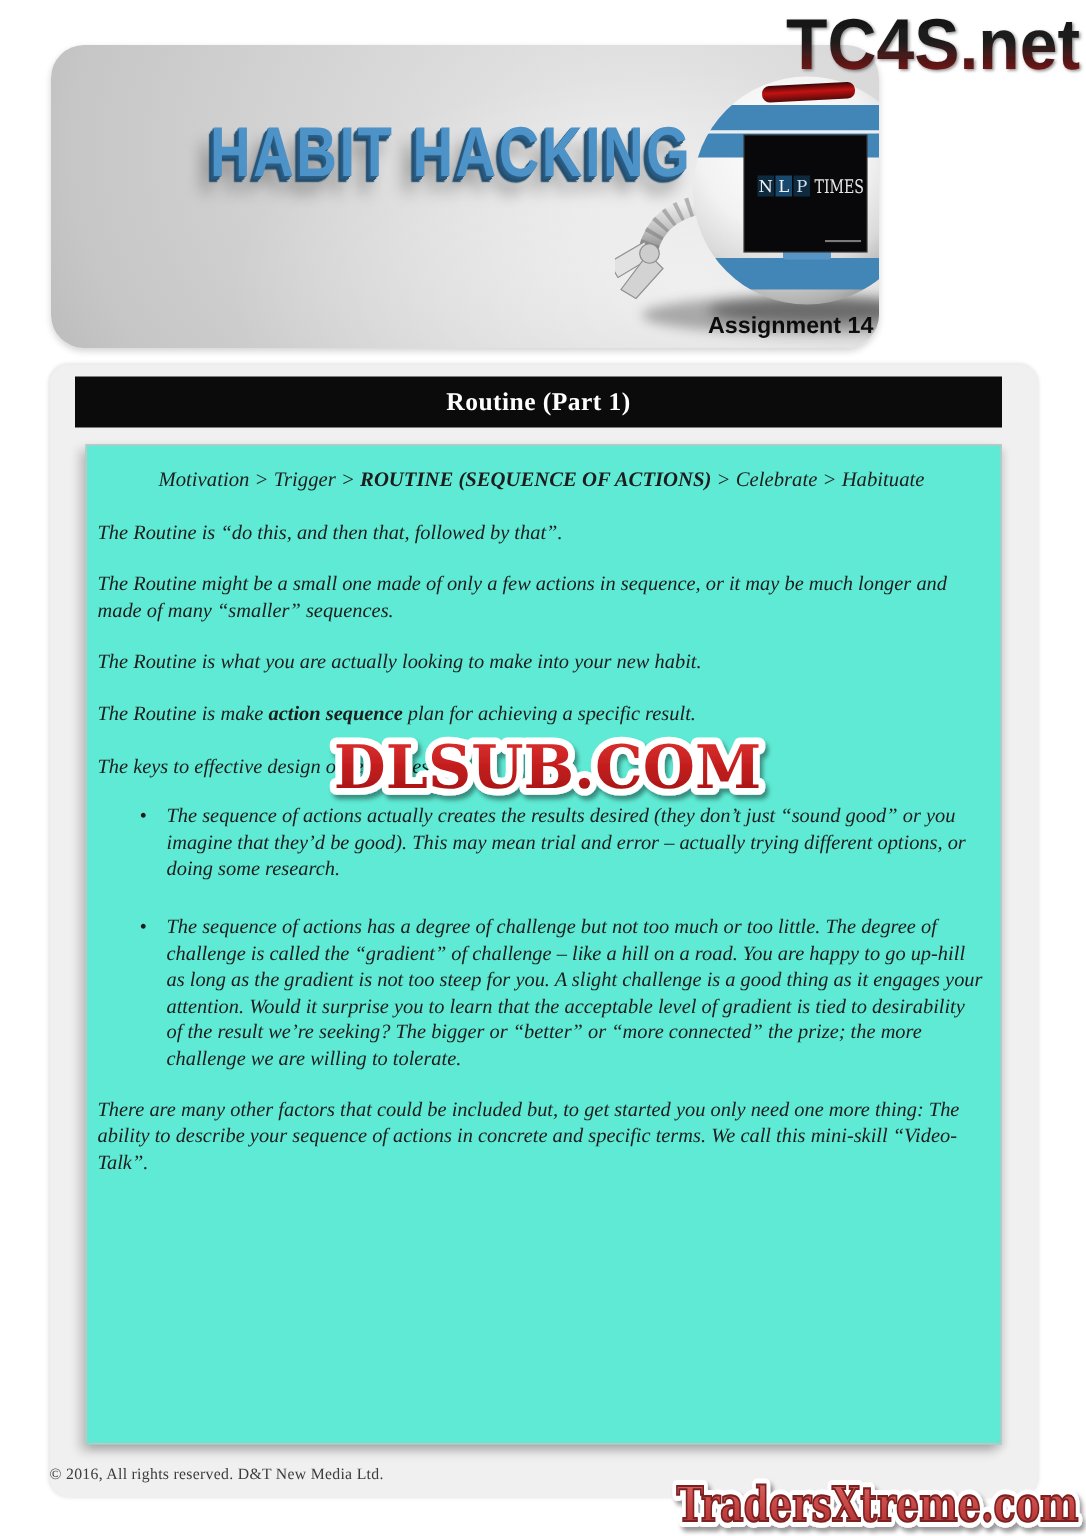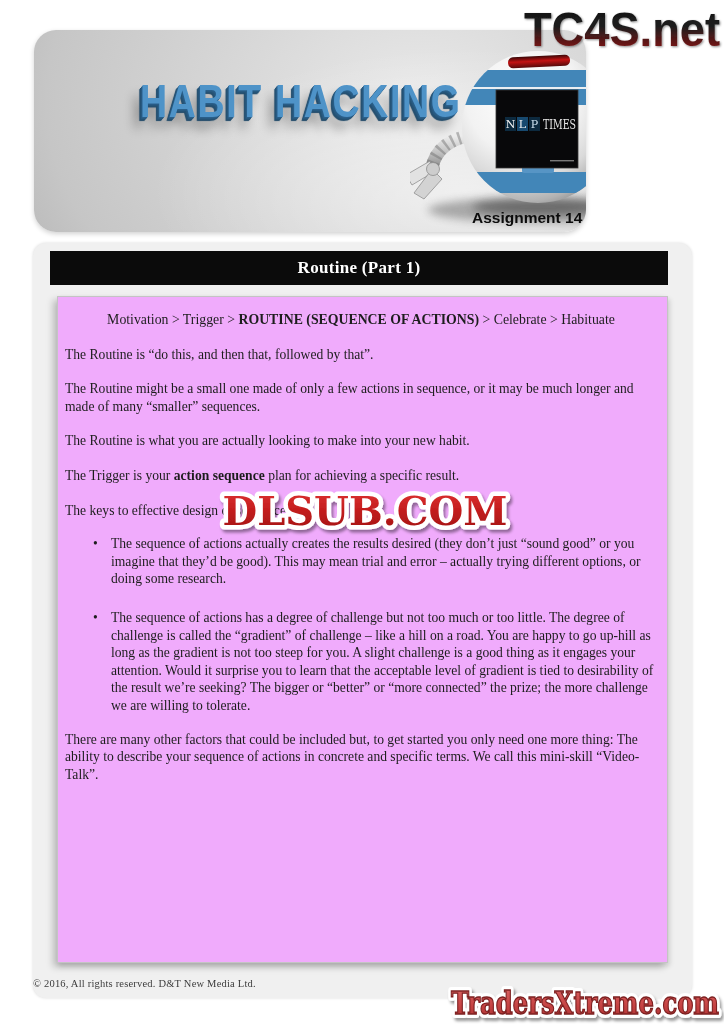--- a/index.html
+++ b/index.html
@@ -24,22 +24,22 @@
     font-family:"Liberation Sans",sans-serif;font-weight:bold;font-size:15.5px;color:#0c0c0c;}
 
   
   .gray-card{position:absolute;left:33px;top:243px;width:659px;height:755px;
     background:#f0f0f0;border-radius:13px;box-shadow:0 0 3px rgba(0,0,0,0.15);}
   .banner{position:absolute;left:17px;top:8px;width:618px;height:34px;background:#0b0b0b;
     display:flex;align-items:center;justify-content:center;}
   .banner-title{color:#ffffff;font-weight:bold;font-size:17px;letter-spacing:.3px;}
 
   .content-box{position:absolute;left:24px;top:53px;width:611px;height:667px;box-sizing:border-box;
-    background:#f0abfc;border:1px solid #c4c4c4;padding:7px 10px 0 7px;
-    box-shadow:-4px 4px 7px rgba(0,0,0,0.22), 2px 3px 5px rgba(0,0,0,0.12);}
+    background:#5eead4;border:1px solid #c4c4c4;padding:7px 10px 0 7px;
+    box-shadow:-4px 4px 7px rgba(0,0,0,0.22), 2px 3px 5px rgba(0,0,0,0.12);font-style:italic;}
   .content-box{font-size:13.6px;line-height:17.6px;color:#1d1d1d;}
   .breadcrumb{text-align:center;margin-top:7px;font-size:13.8px;}
   .b{font-weight:bold;}
   .content-box p{margin:17px 0 0 0;}
   .content-box p.first{margin-top:14px;}
   ul.keys{list-style:none;margin:16px 0 0 0;padding:0 0 0 46px;}
   ul.keys li{position:relative;margin-top:21px;}
   ul.keys li:first-child{margin-top:0;}
   ul.keys li::before{content:"\2022";position:absolute;left:-18px;top:0;}
   p.closing{margin-top:16px;}
@@ -145,21 +145,21 @@
 
     <div class="content-box">
       <div class="breadcrumb">
         <span>Motivation &gt; Trigger &gt; </span><span class="b">ROUTINE (SEQUENCE OF ACTIONS)</span><span> &gt; Celebrate &gt; Habituate</span>
       </div>
 
       <p>The Routine is “do this, and then that, followed by that”.</p>
       <p>The Routine might be a small one made of only a few actions in sequence, or it may be much longer and made of many “smaller” sequences.</p>
       <p>The Routine is what you are actually looking to make into your new habit.</p>
 
-      <p><span>The Trigger is your </span><span class="b">action sequence</span><span> plan for achieving a specific result.</span></p>
+      <p><span>The Routine is make </span><span class="b">action sequence</span><span> plan for achieving a specific result.</span></p>
 
       <p>The keys to effective design of sequences are:</p>
 
       <ul class="keys">
         <li>The sequence of actions actually creates the results desired (they don’t just “sound good” or you imagine that they’d be good). This may mean trial and error – actually trying different options, or doing some research.</li>
         <li>The sequence of actions has a degree of challenge but not too much or too little. The degree of challenge is called the “gradient” of challenge – like a hill on a road. You are happy to go up-hill as long as the gradient is not too steep for you. A slight challenge is a good thing as it engages your attention. Would it surprise you to learn that the acceptable level of gradient is tied to desirability of the result we’re seeking? The bigger or “better” or “more connected” the prize; the more challenge we are willing to tolerate.</li>
       </ul>
 
       <p class="closing">There are many other factors that could be included but, to get started you only need one more thing: The ability to describe your sequence of actions in concrete and specific terms. We call this mini-skill “Video-Talk”.</p>
     </div>

